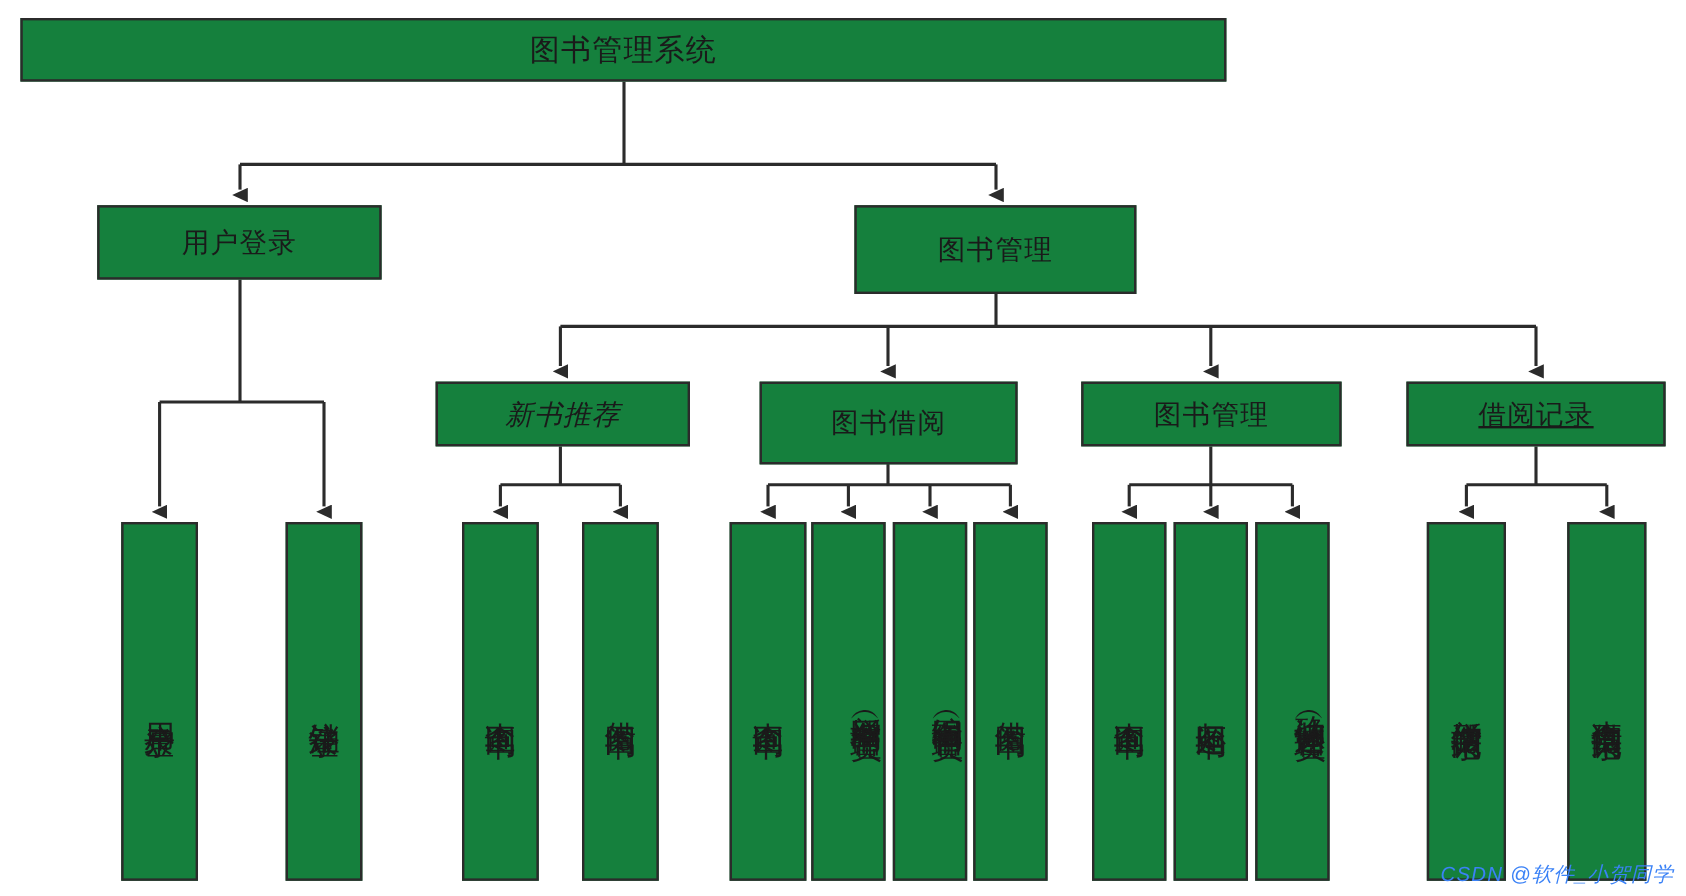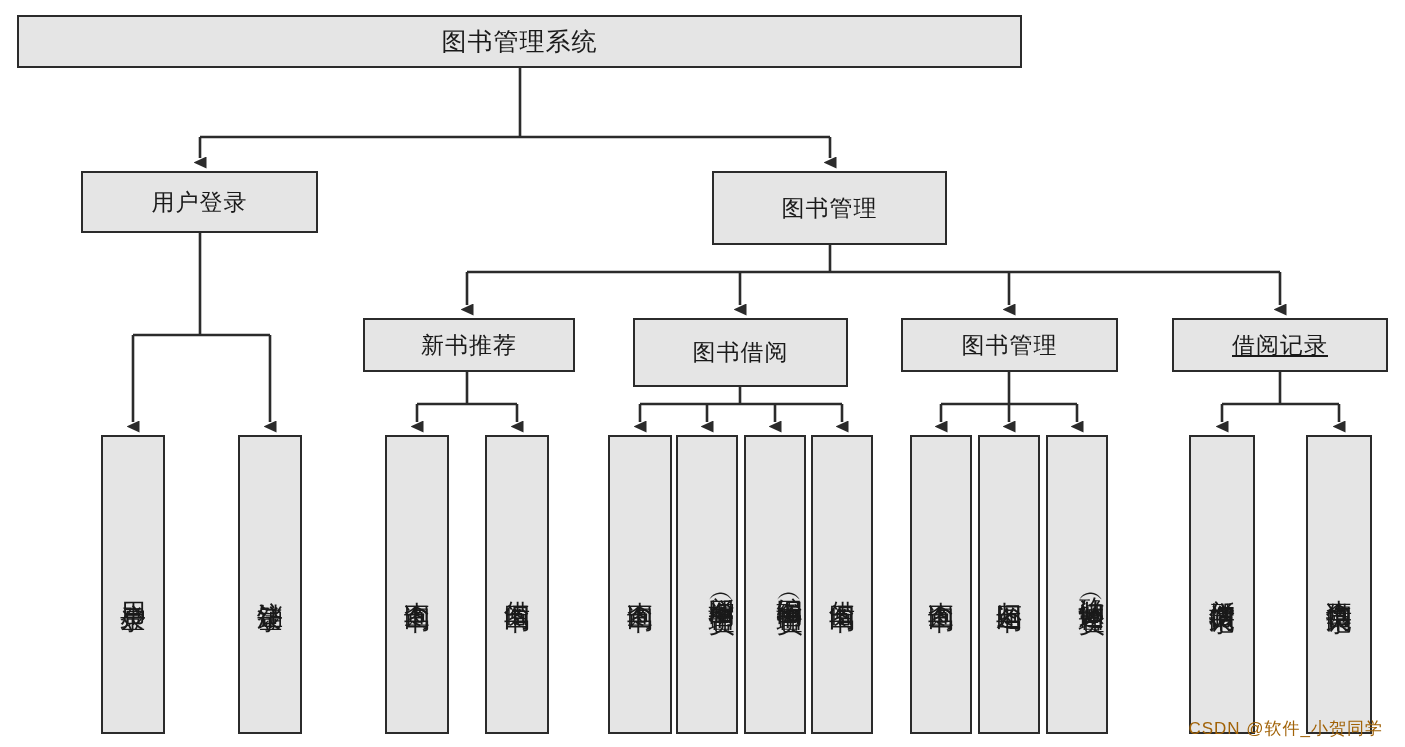--- a/index.html
+++ b/index.html
@@ -1,28 +1,28 @@
 <!DOCTYPE html>
 <html><head>
 <meta charset="utf-8">
 <style>
   html,body{margin:0;padding:0;background:#ffffff;}
   body{font-family:"Liberation Sans","DejaVu Sans",sans-serif;}
   #stage{position:relative;width:1405px;height:747px;background:#fff;overflow:hidden;}
   svg#wires{position:absolute;left:0;top:0;width:1405px;height:747px;pointer-events:none;}
-  .node{position:absolute;box-sizing:border-box;border:2.5px solid #2b2b2b;background:#e5e5e5;
+  .node{position:absolute;box-sizing:border-box;border:2.5px solid #2b2b2b;background:#15803d;
         display:flex;align-items:center;justify-content:center;color:#1a1a1a;}
   .node.h{font-size:23px;letter-spacing:1px;}
   .node.v{writing-mode:vertical-rl;text-orientation:upright;font-size:26px;line-height:1.12;
           letter-spacing:2px;padding-top:8px;padding-bottom:8px;}
   .node.v.topal{align-items:flex-start;}
   .node.v.midal{align-items:center;}
   .node.title{font-size:25px;}
-  #watermark{position:absolute;right:22px;bottom:7px;color:#a16207;font-size:17px;
-             letter-spacing:1px;white-space:nowrap;}
+  #watermark{position:absolute;right:10px;bottom:7px;color:#3b82f6;font-size:17px;
+             letter-spacing:1px;white-space:nowrap;font-style:italic;}
 </style>
 </head>
 <body>
 
 <div id="stage">
 
   <svg id="wires" viewBox="0 0 1405 747" xmlns="http://www.w3.org/2000/svg">
     <defs>
       <marker id="arw" markerWidth="12" markerHeight="13" refX="1.5" refY="6.5" orient="auto" markerUnits="userSpaceOnUse">
         <path d="M0,0 L12,0 L6,13 z" fill="#2b2b2b"></path>
@@ -76,21 +76,21 @@
     <span>图书管理系统</span>
   </div>
 
   <div class="node h" style="left:81px;top:171px;width:237px;height:62px;">
     <span>用户登录</span>
   </div>
   <div class="node h" style="left:712px;top:171px;width:235px;height:74px;">
     <span>图书管理</span>
   </div>
 
-  <div class="node h" style="left:363px;top:318px;width:212px;height:54px;">
+  <div class="node h" style="left:363px;top:318px;width:212px;height:54px;font-style:italic;">
     <span>新书推荐</span>
   </div>
   <div class="node h" style="left:633px;top:318px;width:215px;height:69px;">
     <span>图书借阅</span>
   </div>
   <div class="node h" style="left:901px;top:318px;width:217px;height:54px;">
     <span>图书管理</span>
   </div>
   <div class="node h" style="left:1172px;top:318px;width:216px;height:54px;text-decoration:underline;">
     <span>借阅记录</span>

